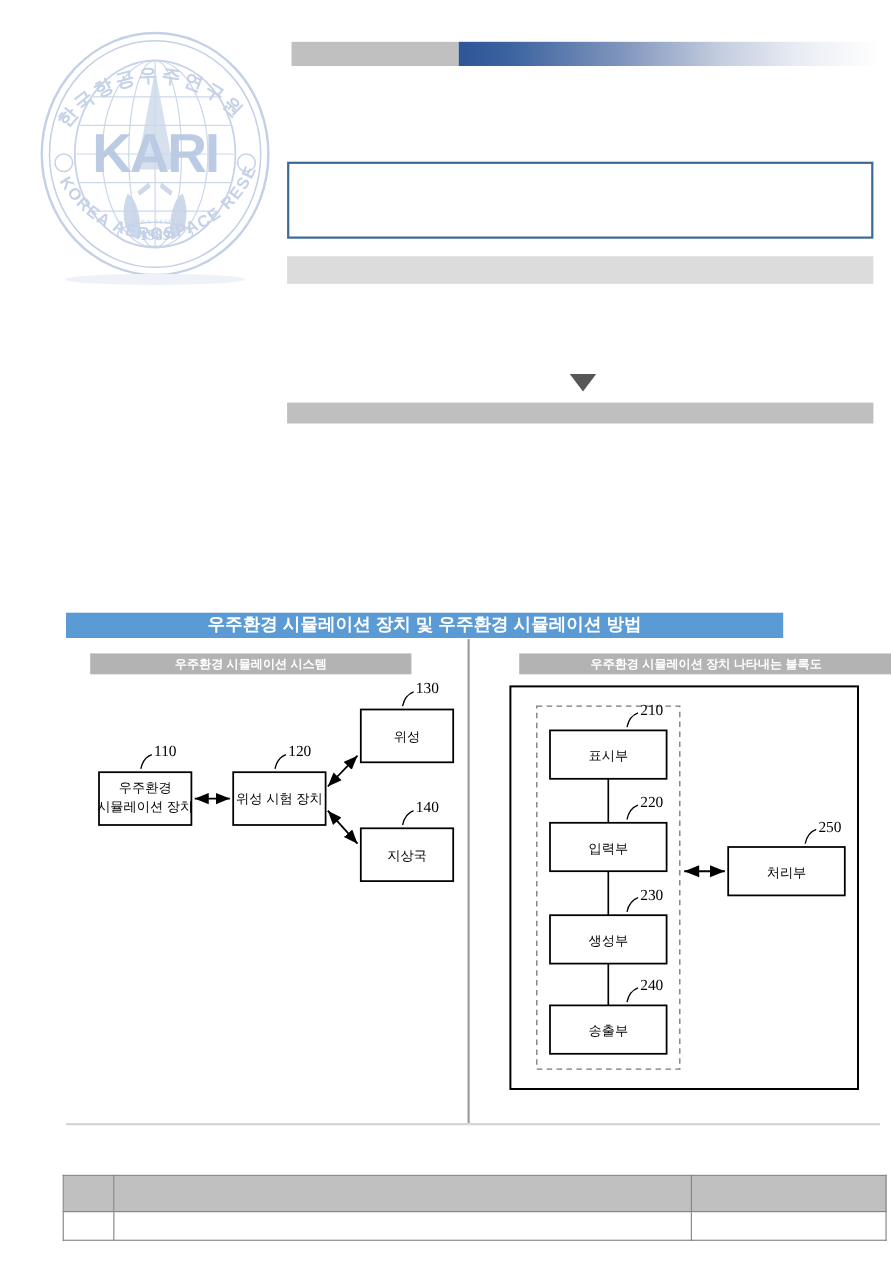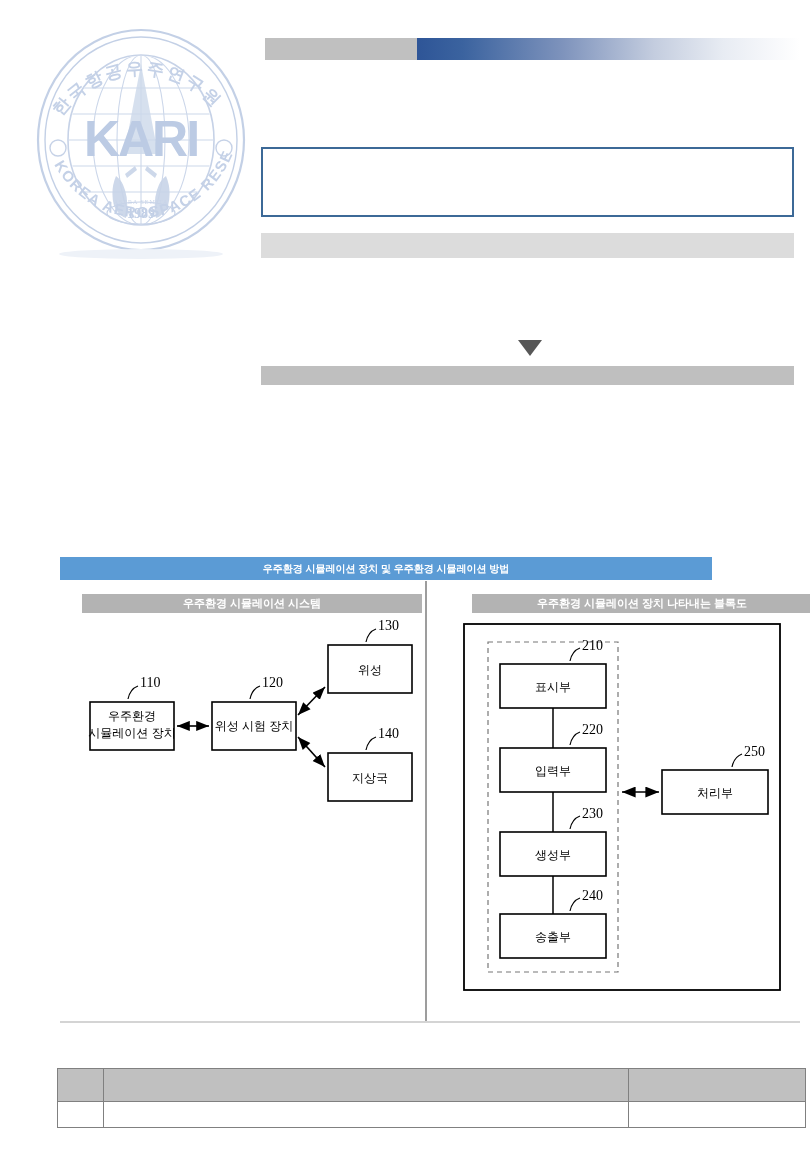--- a/index.html
+++ b/index.html
@@ -98,39 +98,39 @@
     height: 465px;
   }
   #figure-title {
     position: absolute;
     left: 0;
     top: 0;
     width: 652px;
     height: 23px;
     background: #5b9bd5;
     color: #ffffff;
-    font-size: 10px;
+    font-size: 16px;
     font-weight: bold;
     display: flex;
     align-items: center;
     justify-content: center;
     letter-spacing: 0px;
   }
   .panel-subtitle {
     position: absolute;
     height: 19px;
     background: #b3b3b3;
     color: #ffffff;
     font-size: 11px;
     font-weight: bold;
     display: flex;
     align-items: center;
     justify-content: center;
   }
-  #left-subtitle  { left: 22px;  top: 37px; width: 340px; text-align: center; }
+  #left-subtitle  { left: 22px;  top: 37px; width: 292px; text-align: center; }
   #right-subtitle { left: 412px; top: 37px; width: 340px; }
 
   #panel-divider {
     position: absolute;
     left: 365px;
     top: 24px;
     width: 2px;
     height: 440px;
     background: #9d9d9d;
   }

